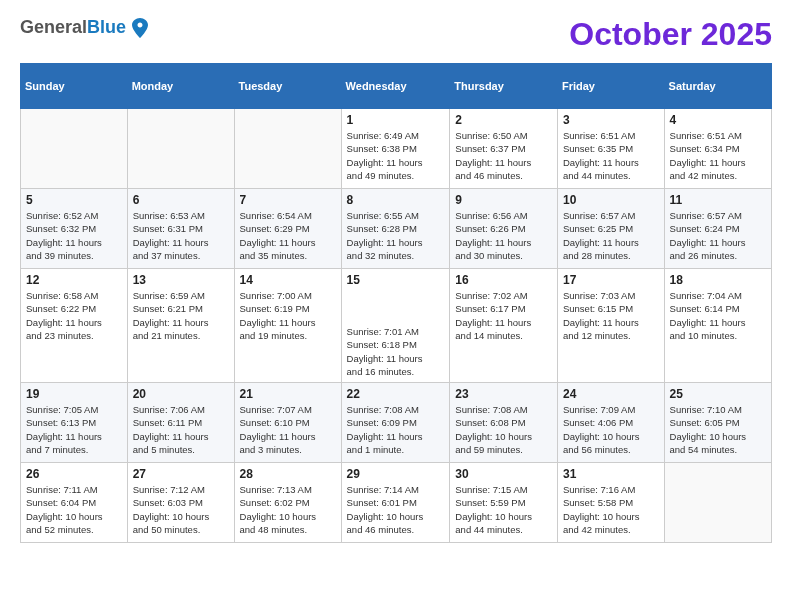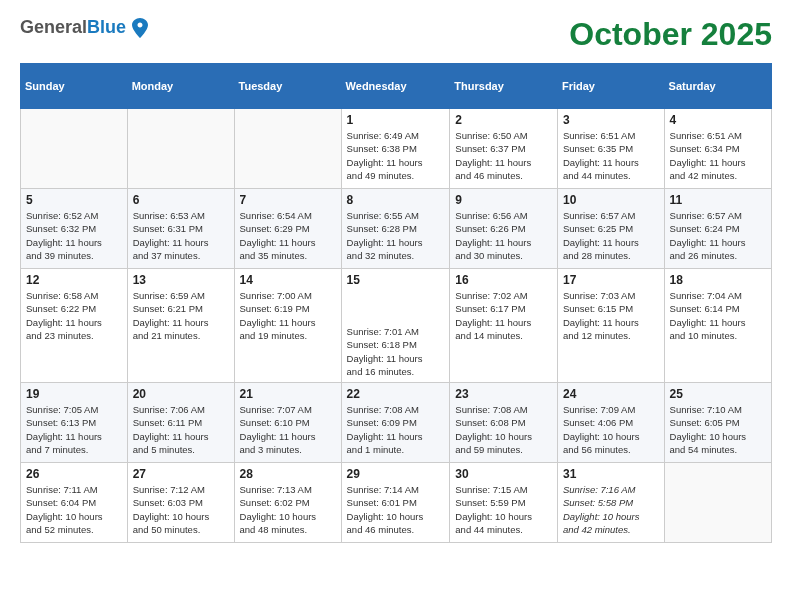--- a/index.html
+++ b/index.html
@@ -37,21 +37,21 @@
       width: 24px;
       height: 24px;
       margin-left: 2px;
     }
     .title-block {
       text-align: right;
     }
     .month-title {
       font-size: 32px;
       font-weight: bold;
-      color: #15803d;
+      color: #6d28d9;
     }
     .location-title {
       font-size: 14px;
       color: #444;
     }
     .calendar {
       width: 100%;
       border-collapse: collapse;
       border: 1px solid #ccc;
     }
@@ -342,21 +342,21 @@
           </td>
           <td>
             <div class="day-num">30</div>
             <div class="day-info" style="white-space: pre-line;">Sunrise: 7:15 AM
 Sunset: 5:59 PM
 Daylight: 10 hours
 and 44 minutes.</div>
           </td>
           <td>
             <div class="day-num">31</div>
-            <div class="day-info" style="white-space: pre-line; font-style: italic;">Sunrise: 7:16 AM
+            <div class="day-info" style="white-space: pre-line;">Sunrise: 7:16 AM
 Sunset: 5:58 PM
 Daylight: 10 hours
 and 42 minutes.</div>
           </td>
           <td class="empty-cell"></td>
         </tr>
       </tbody>
   </table>
 </div>
 

